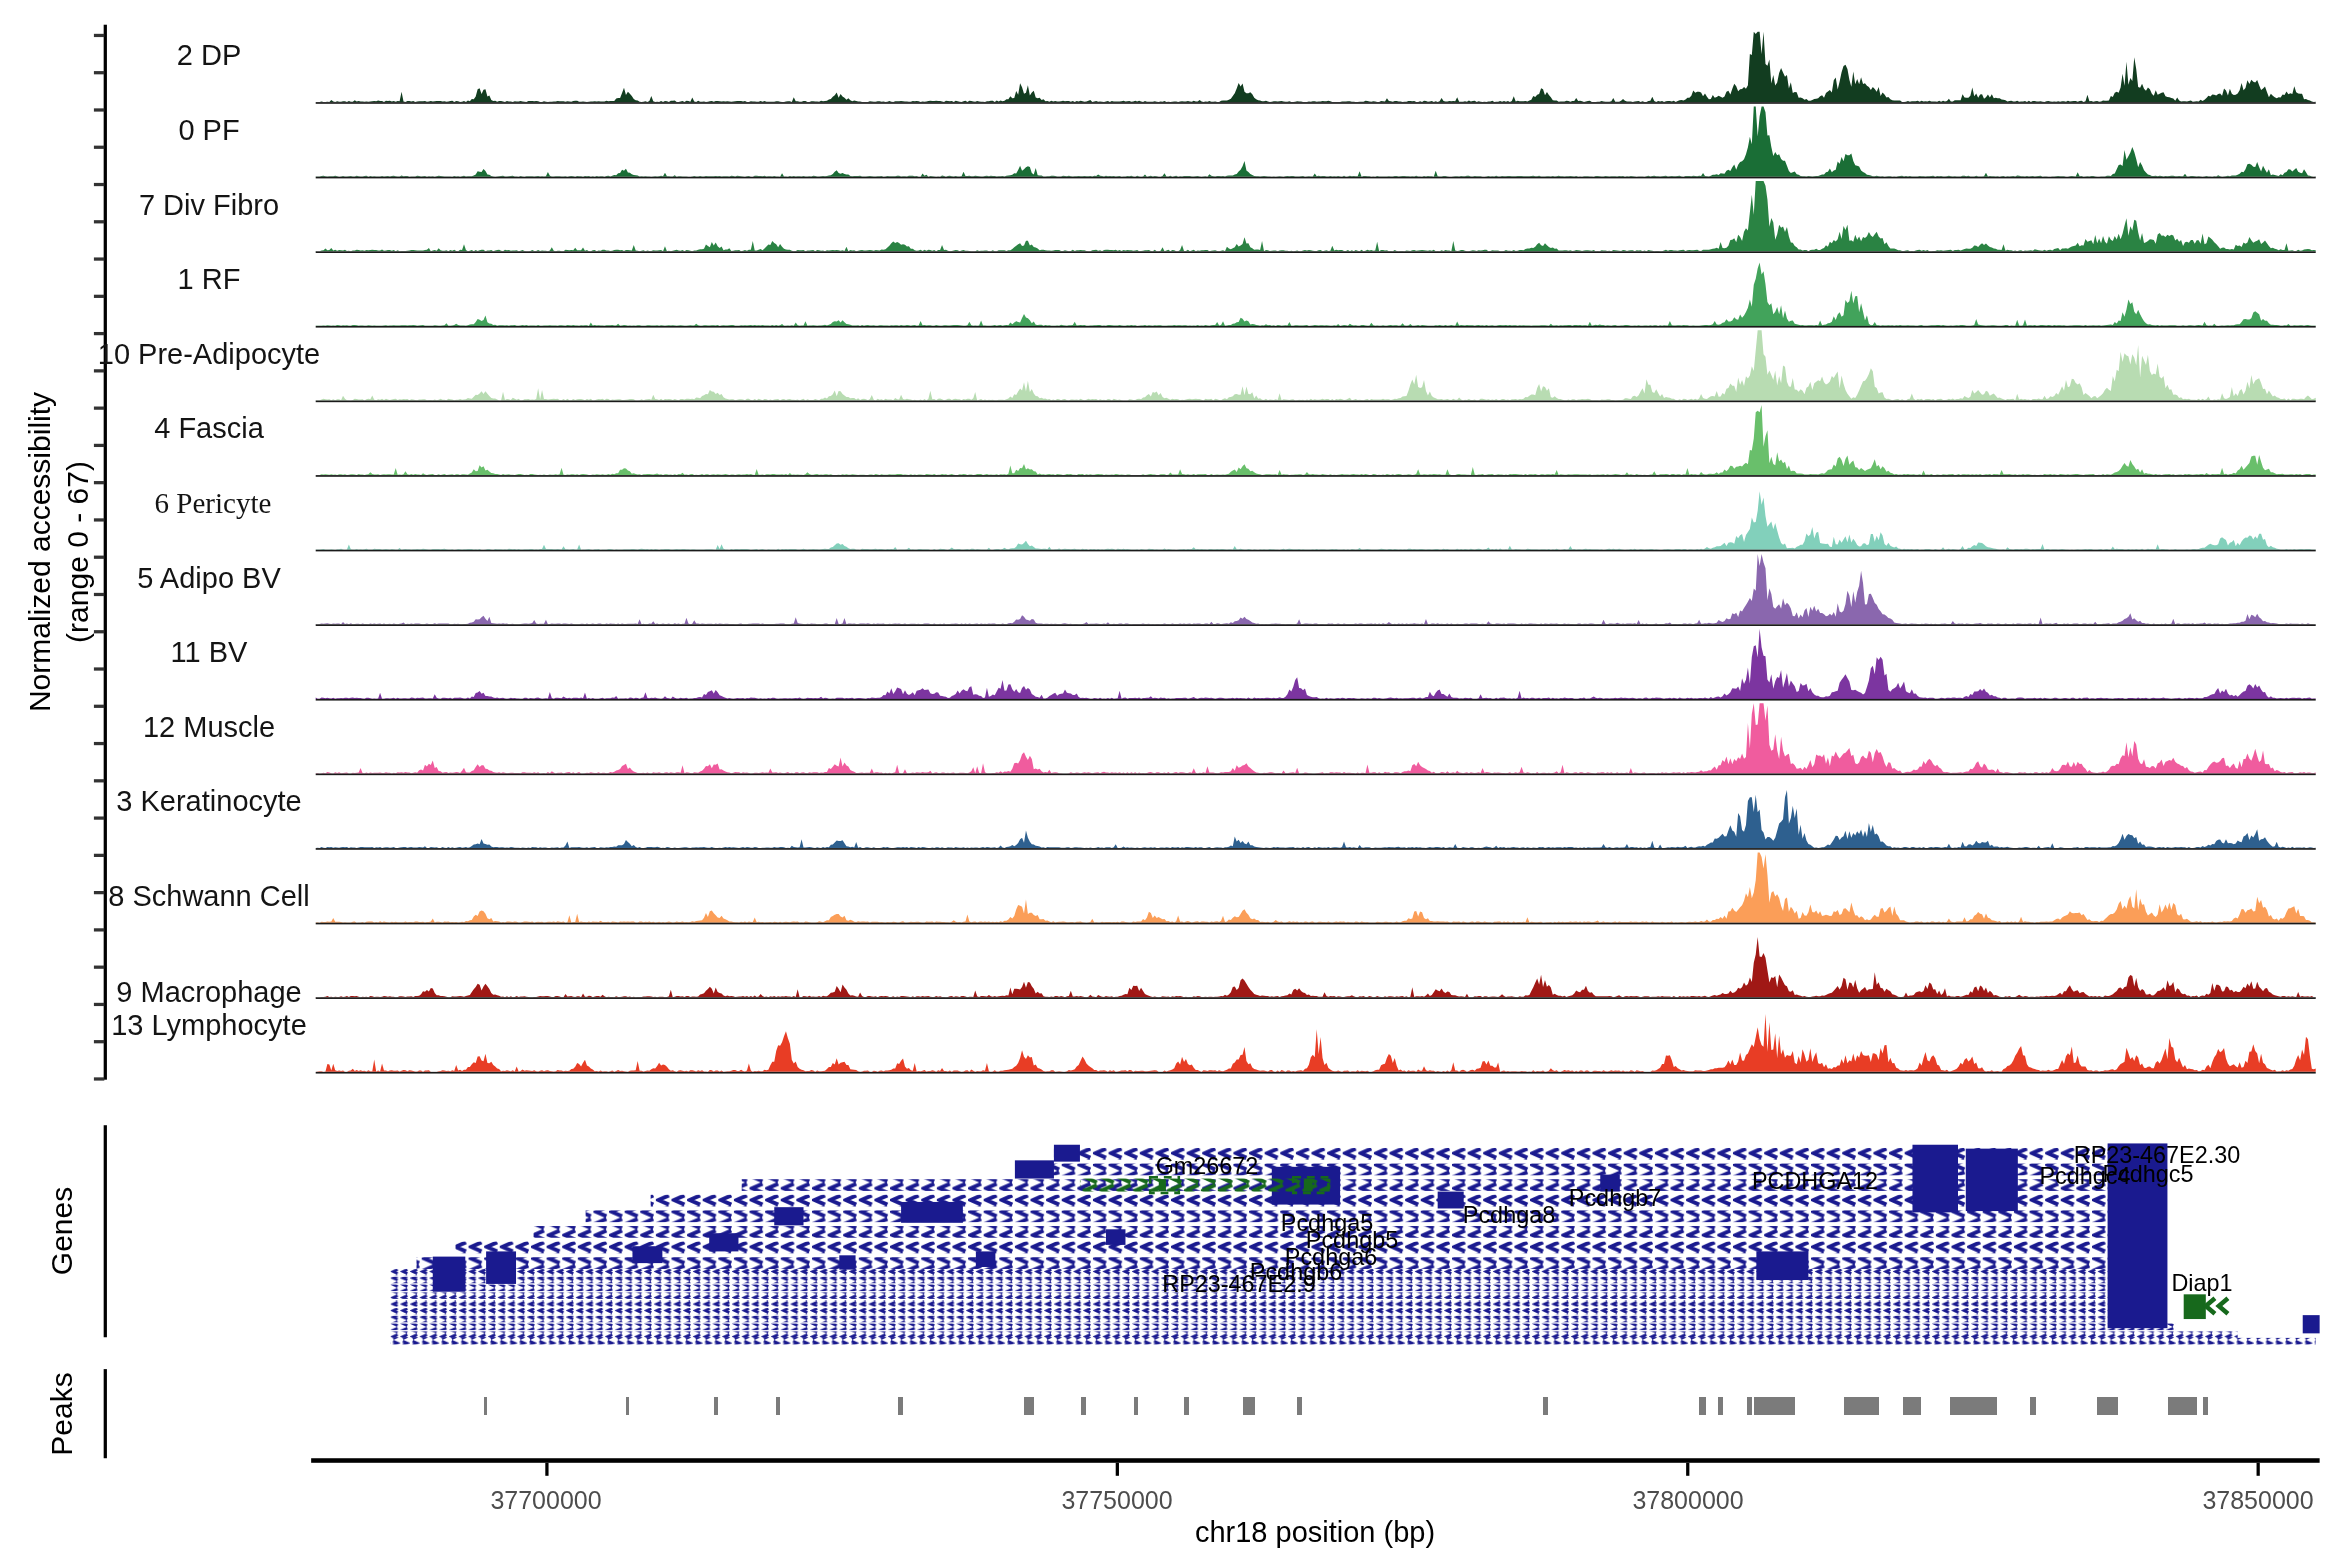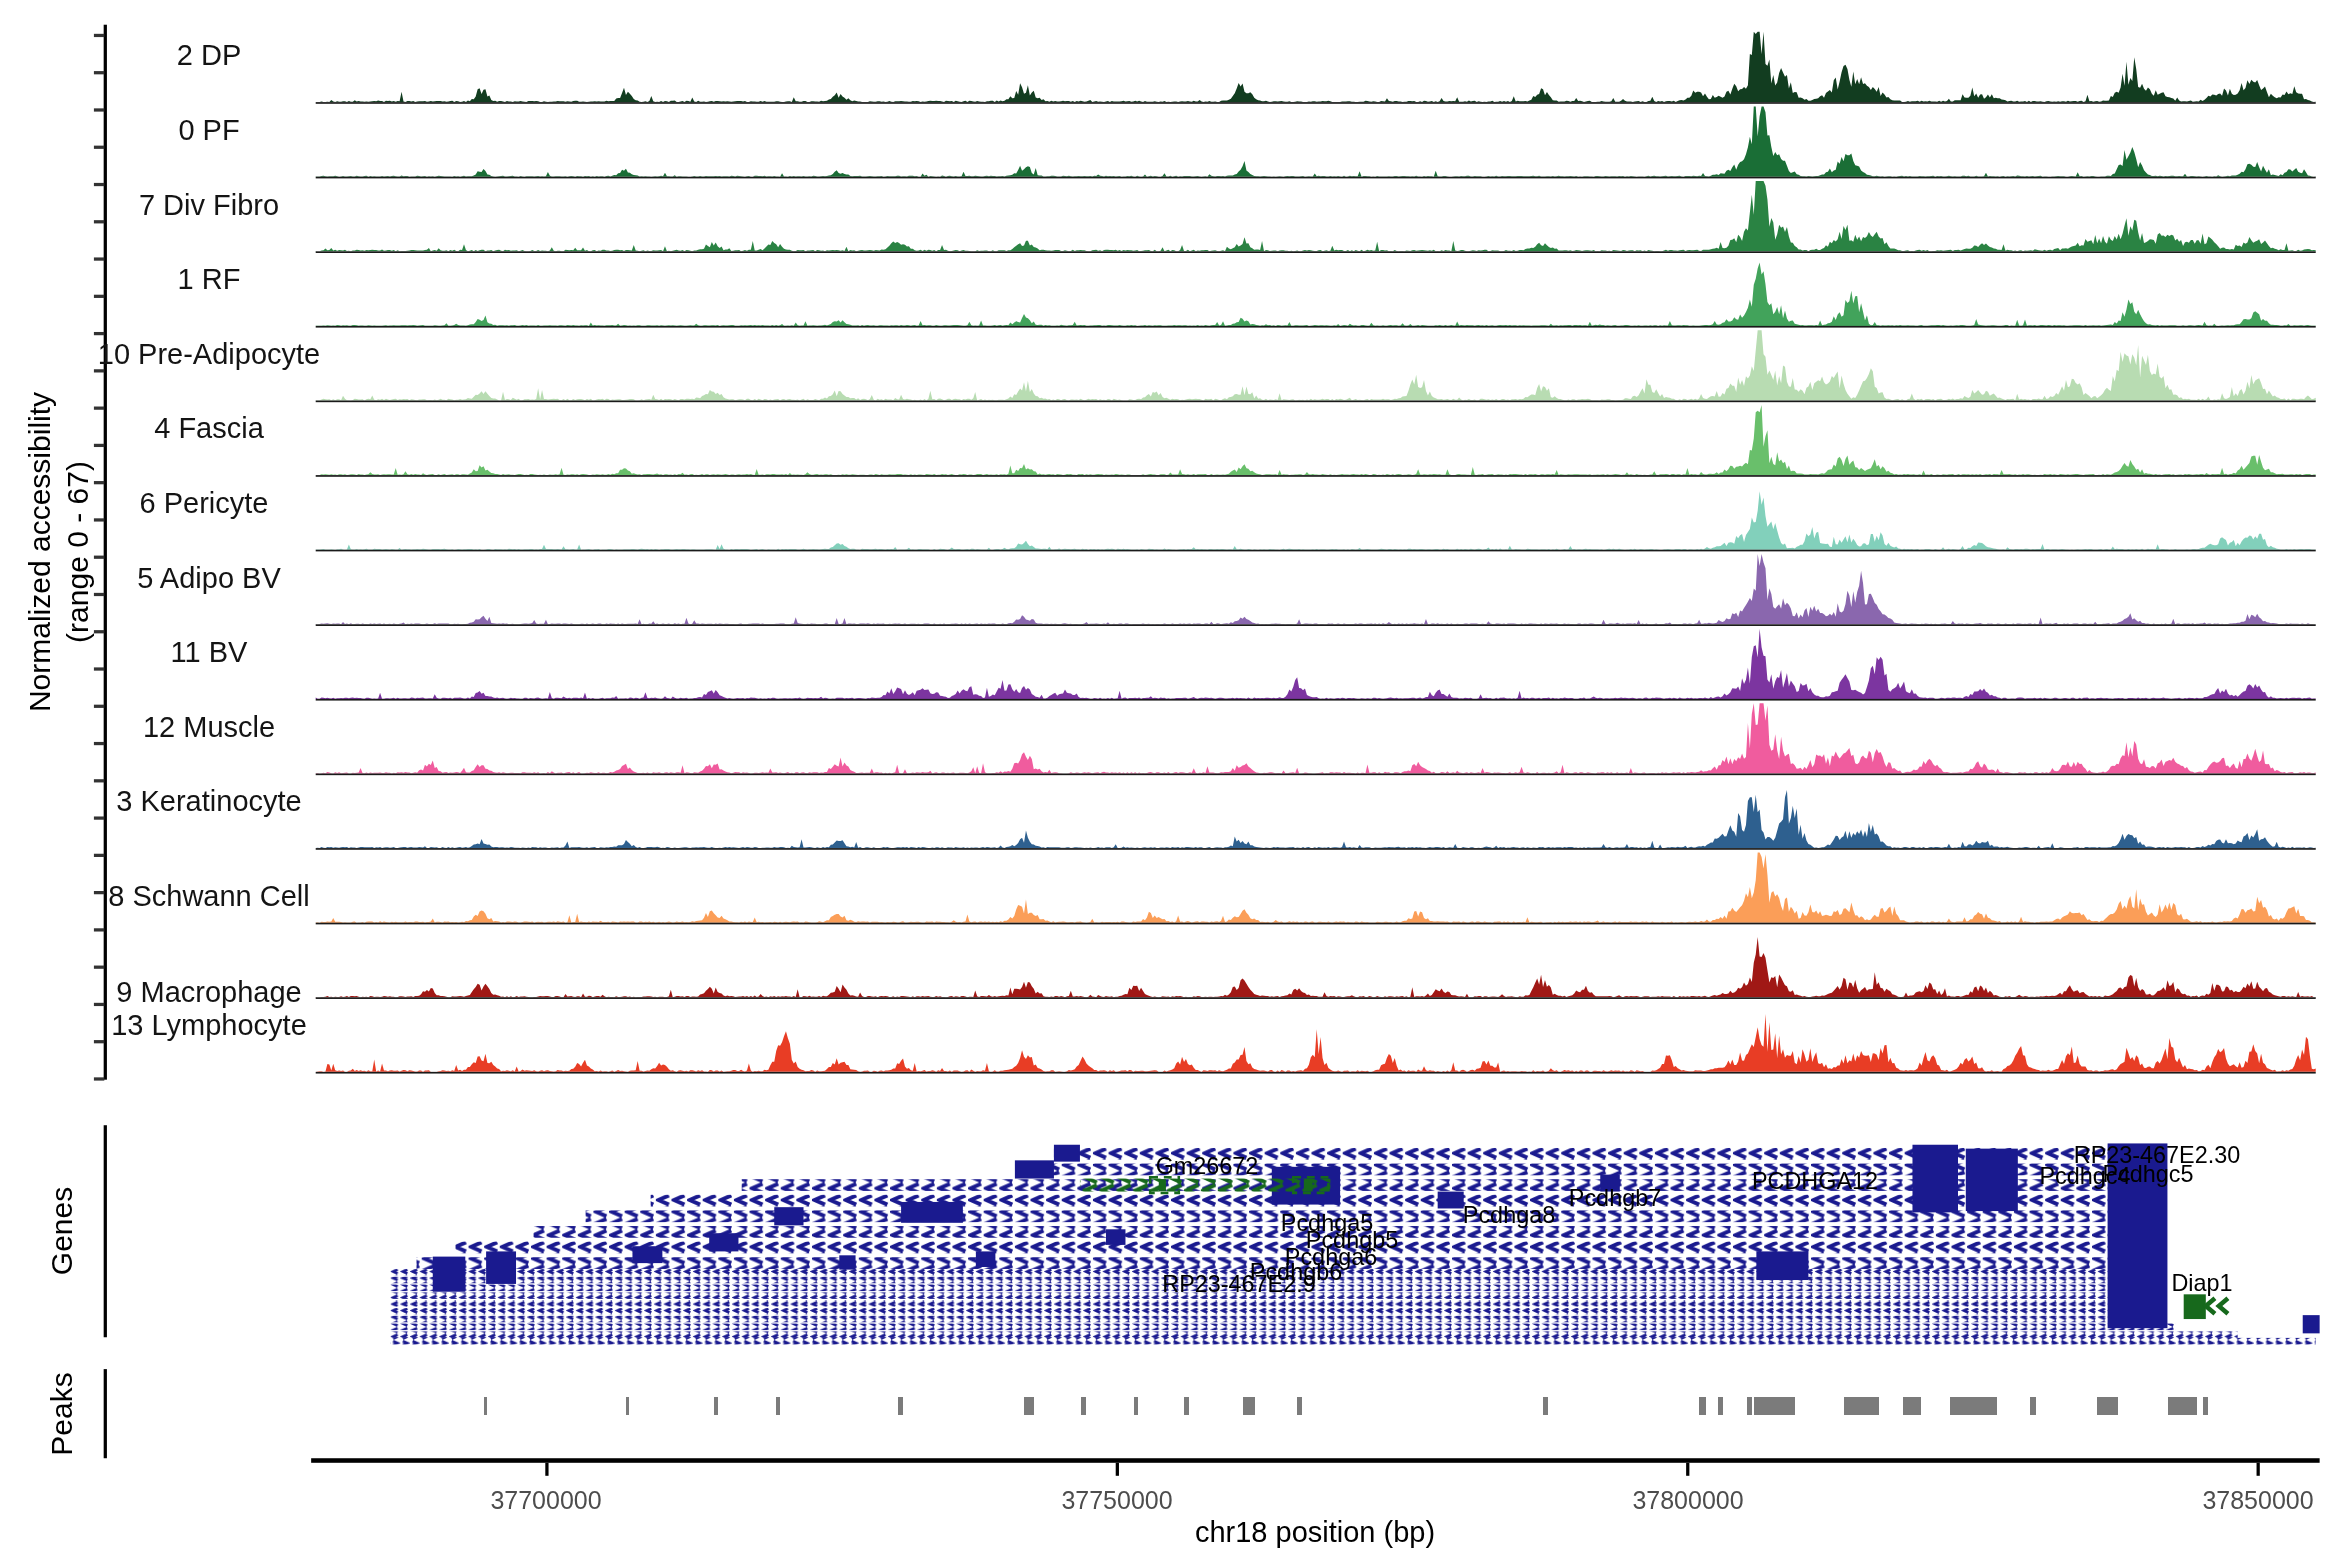--- a/index.html
+++ b/index.html
@@ -219,21 +219,21 @@
 
   <div class="lbl ct axis-title" style="left:1315px;top:1516px;">chr18 position (bp)</div>
 
   <div id="track-labels">
       <div class="lbl c track-lbl" style="left: 209px; top: 55px;">2 DP</div>
       <div class="lbl c track-lbl" style="left: 209px; top: 130px;">0 PF</div>
       <div class="lbl c track-lbl" style="left: 209px; top: 205px;">7 Div Fibro</div>
       <div class="lbl c track-lbl" style="left: 209px; top: 279px;">1 RF</div>
       <div class="lbl c track-lbl" style="left: 209px; top: 354px;">10 Pre-Adipocyte</div>
       <div class="lbl c track-lbl" style="left: 209px; top: 428px;">4 Fascia</div>
-      <div class="lbl c track-lbl" style="left: 204px; top: 503px;">6 Pericyte</div>
+      <div class="lbl c track-lbl" style="left: 213px; top: 503px; font-family: Liberation Serif, serif;">6 Pericyte</div>
       <div class="lbl c track-lbl" style="left: 209px; top: 578px;">5 Adipo BV</div>
       <div class="lbl c track-lbl" style="left: 209px; top: 652px;">11 BV</div>
       <div class="lbl c track-lbl" style="left: 209px; top: 727px;">12 Muscle</div>
       <div class="lbl c track-lbl" style="left: 209px; top: 801px;">3 Keratinocyte</div>
       <div class="lbl c track-lbl" style="left: 209px; top: 876px; margin-top: 20px;">8 Schwann Cell</div>
       <div class="lbl c track-lbl" style="left: 209px; top: 951px; margin-top: 41px;">9 Macrophage</div>
       <div class="lbl c track-lbl" style="left: 209px; top: 1025px;">13 Lymphocyte</div>
     </div>
   <div id="x-tick-labels">
       <div class="lbl ct tick-lbl" style="left: 546px; top: 1486px;">37700000</div>

